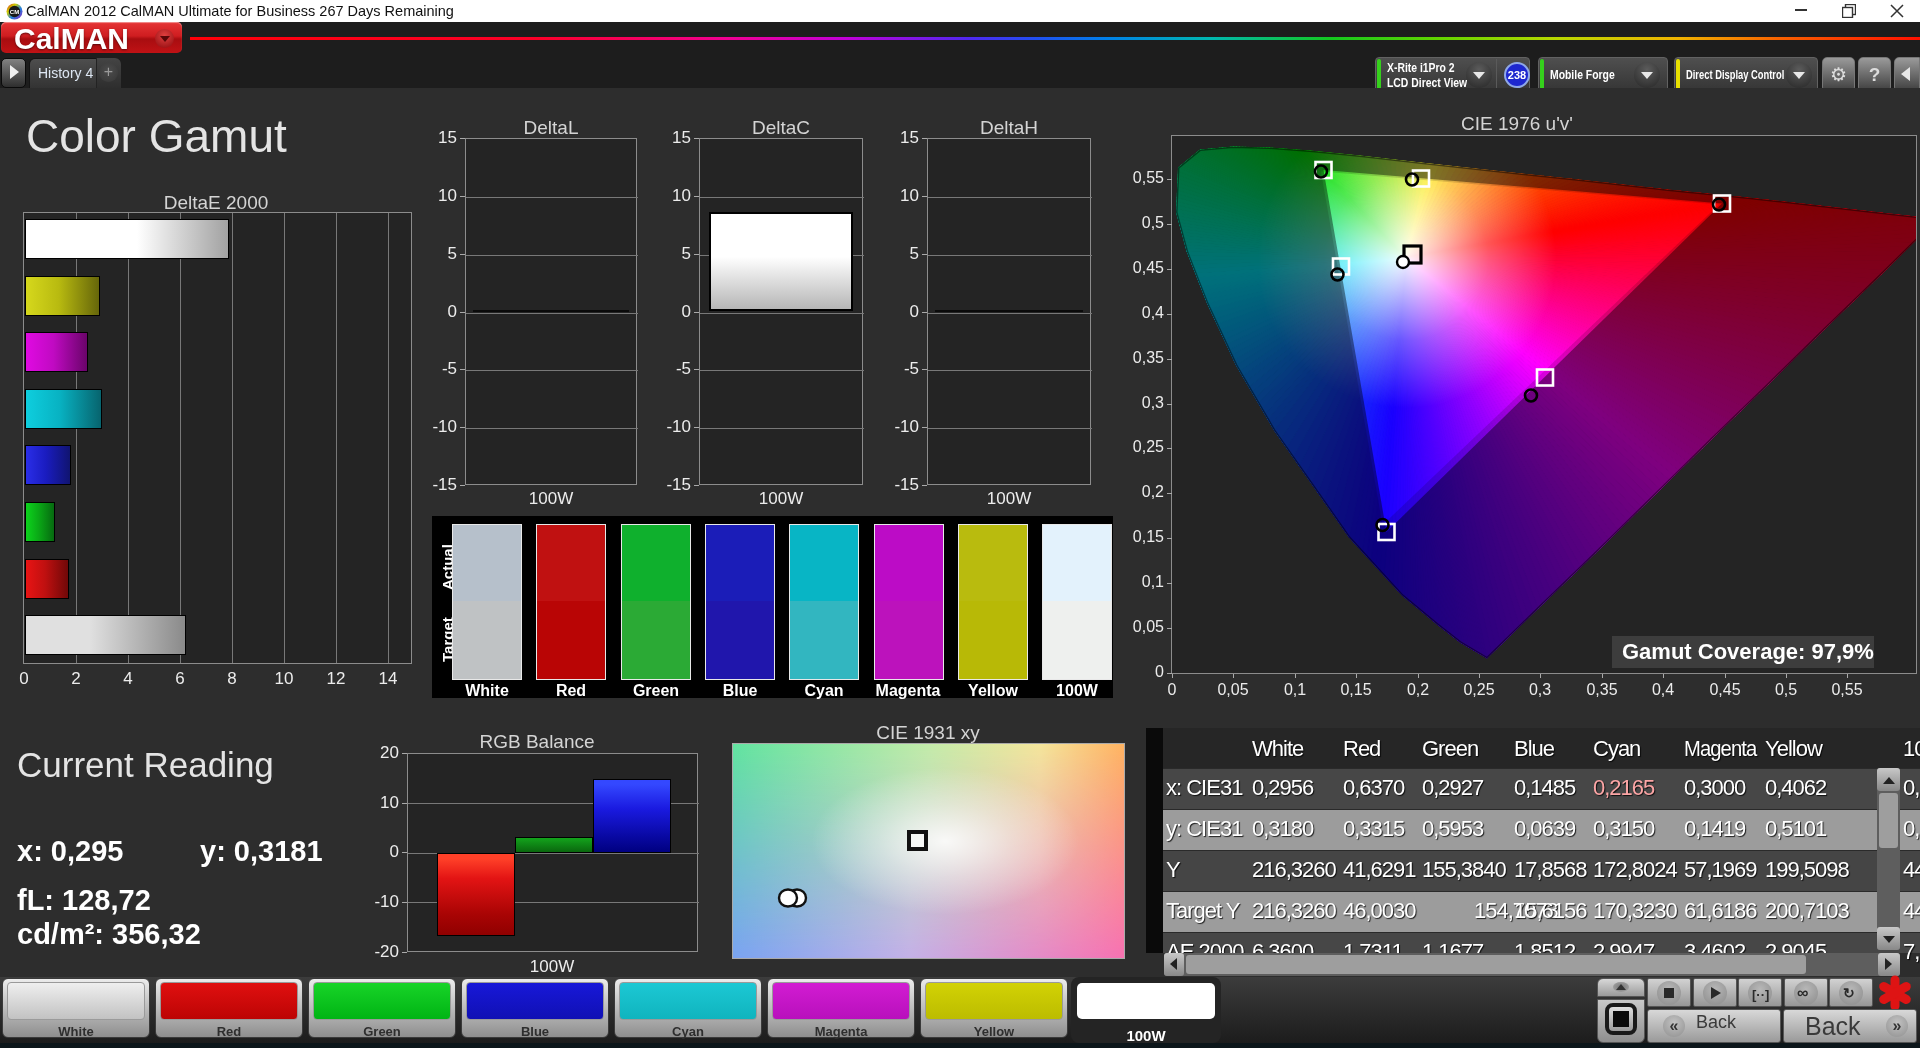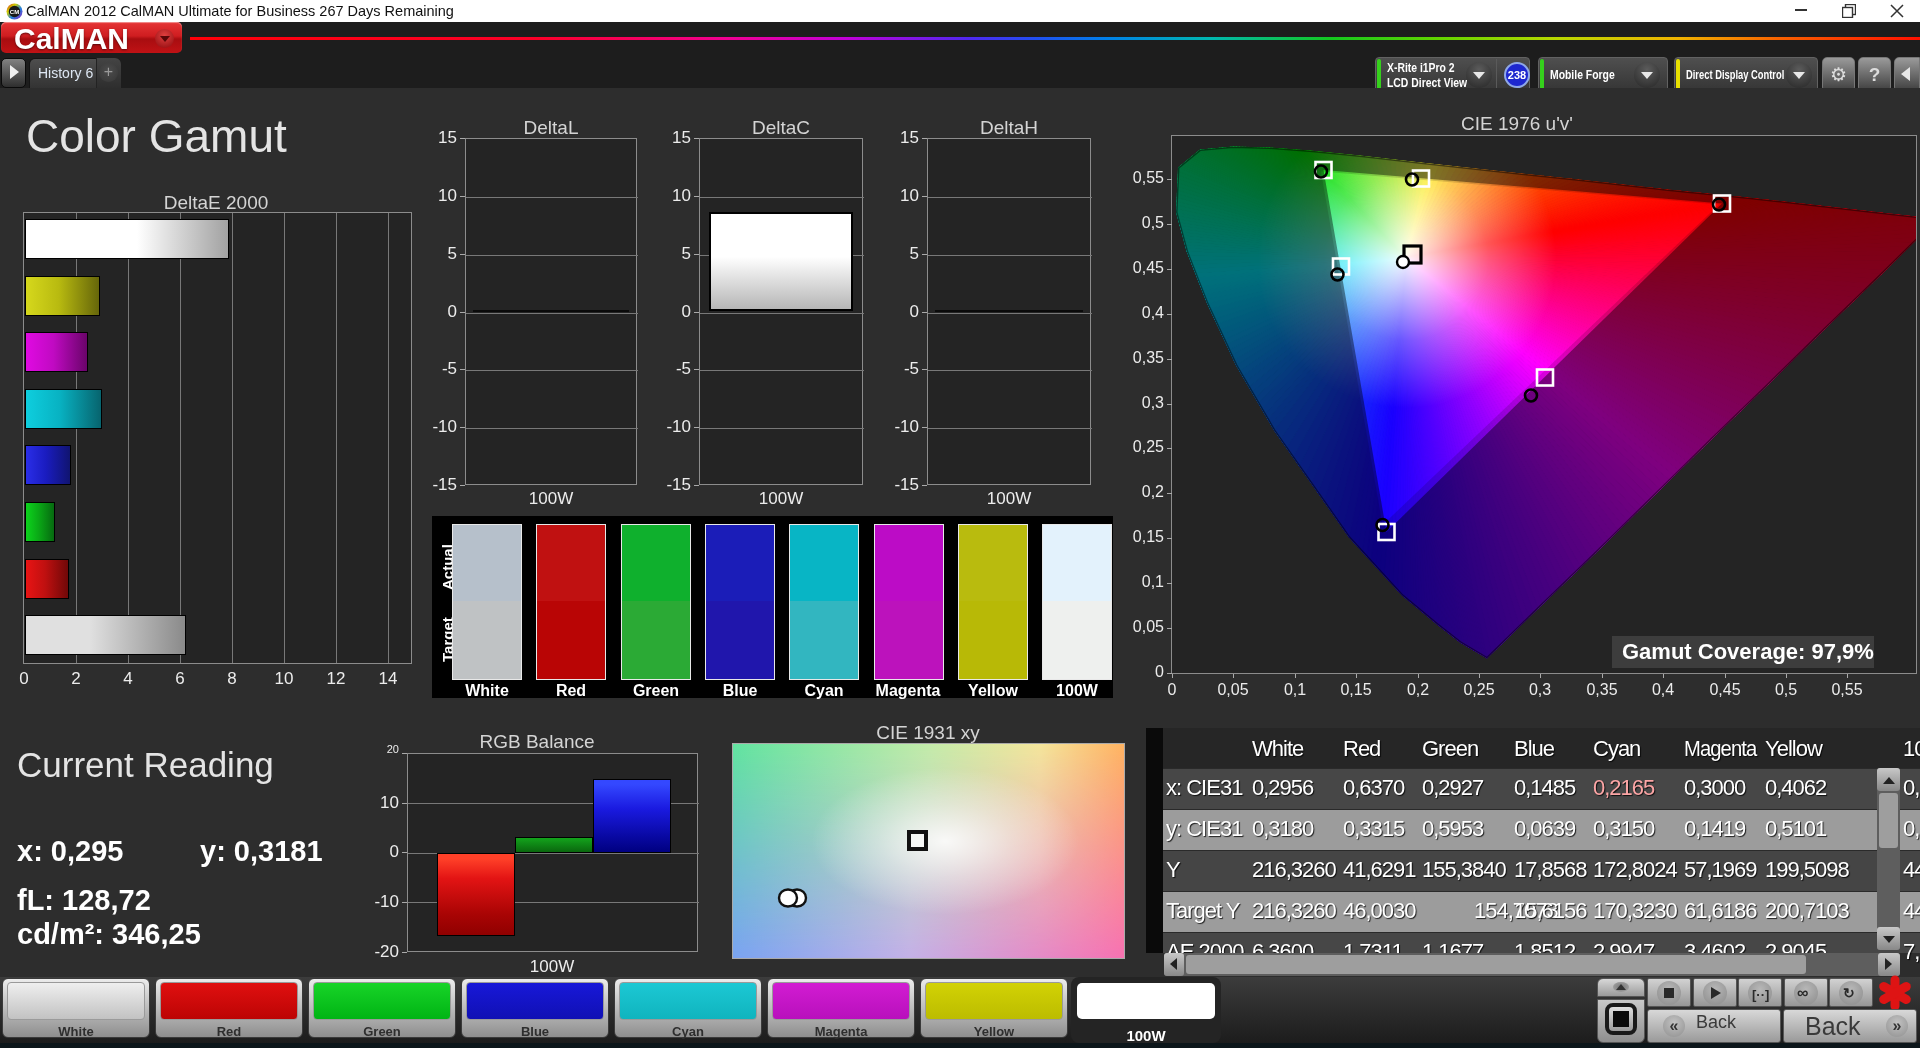--- a/index.html
+++ b/index.html
@@ -63,21 +63,21 @@
 
 <div class="abs" id="tabbar"></div>
 <div class="abs" style="left:1px;top:58px;width:25px;height:30px;border-radius:5px;
   background:linear-gradient(#828282,#2e2e2e);border:1px solid #0a0a0a;"></div>
 <div class="abs" style="left:10px;top:65px;width:0;height:0;border-top:7px solid transparent;
   border-bottom:7px solid transparent;border-left:9px solid #f0f0f0;"></div>
 <div class="abs" style="left:29px;top:58px;width:92px;height:30px;border-radius:6px 6px 0 0;
   background:linear-gradient(#4e4e4e,#333333);border:1px solid #141414;border-bottom:none;"></div>
 <div class="abs" style="left:96px;top:58px;width:25px;height:30px;border-radius:0 6px 0 0;
   background:linear-gradient(#444,#2e2e2e);border-left:1px solid #232323;"></div>
-<div class="abs" style="left:38px;top:65px;font-size:14px;color:#dde6f2;white-space:nowrap;">History 6</div>
+<div class="abs" style="left:38px;top:65px;font-size:14px;color:#dde6f2;white-space:nowrap;">History 4</div>
 <div class="abs" style="left:99px;top:63px;width:19px;height:19px;border-radius:50%;
   background:radial-gradient(circle at 50% 40%,#4c4c4c,#363636);color:#9a9a9a;
   font-size:16px;text-align:center;line-height:18px;">+</div>
 
 <div class="abs" style="left:1375px;top:57px;width:155px;height:35px;border-radius:4px;
   background:linear-gradient(#4f4f4f,#353535);border:1px solid #626262;"></div>
 <div class="abs" style="left:1377px;top:59px;width:4px;height:31px;background:#35d01c;border-radius:2px;"></div>
 <div class="abs" style="left:1387px;top:61px;font-size:13px;font-weight:bold;color:#fff;line-height:14.5px;transform:scaleX(.8);transform-origin:0 0;white-space:nowrap;">X-Rite i1Pro 2<br>LCD Direct View</div>
 <div class="abs" style="left:1466px;top:62px;width:26px;height:26px;border-radius:50%;
   background:radial-gradient(circle at 50% 30%,#5c5c5c,#262626);"></div>
@@ -703,32 +703,32 @@
 <div class="abs" style="left:1167px;top:269px;width:5px;height:1px;background:#aaa;"></div>
 <div class="abs axlabel" style="left:1164px;top:214px;font-size:16px;transform:translateX(-100%);">0,5</div>
 <div class="abs" style="left:1167px;top:224px;width:5px;height:1px;background:#aaa;"></div>
 <div class="abs axlabel" style="left:1164px;top:169px;font-size:16px;transform:translateX(-100%);">0,55</div>
 <div class="abs" style="left:1167px;top:179px;width:5px;height:1px;background:#aaa;"></div>
 
 <div class="abs" style="left:17px;top:745px;font-size:35px;color:#e4e4e4;">Current Reading</div>
 <div class="abs" style="left:17px;top:835px;font-size:29px;font-weight:bold;color:#fff;">x: 0,295</div>
 <div class="abs" style="left:200px;top:835px;font-size:29px;font-weight:bold;color:#fff;">y: 0,3181</div>
 <div class="abs" style="left:17px;top:884px;font-size:29px;font-weight:bold;color:#fff;">fL: 128,72</div>
-<div class="abs" style="left:17px;top:918px;font-size:29px;font-weight:bold;color:#fff;">cd/m²: 346,25</div>
+<div class="abs" style="left:17px;top:918px;font-size:29px;font-weight:bold;color:#fff;">cd/m²: 356,32</div>
 
 <div class="abs charttitle" style="left:537px;top:731px;font-size:19px;transform:translateX(-50%);">RGB Balance</div>
 <div class="abs" style="left:407px;top:753px;width:291px;height:199px;background:#242424;border:1px solid #8c8c8c;">
   <div class="gridh" style="left:0;top:49px;width:291px;"></div>
   <div class="gridh" style="left:0;top:99px;width:291px;"></div>
   <div class="gridh" style="left:0;top:148px;width:291px;"></div>
 </div>
 <div class="bar" style="left:437px;top:853px;width:78px;height:83px;background:linear-gradient(#ff4028 6%,#e31414 30%,#a80404 75%,#900000);"></div>
 <div class="bar" style="left:515px;top:837px;width:78px;height:16px;background:linear-gradient(#13a31c,#0a670e);"></div>
 <div class="bar" style="left:593px;top:779px;width:78px;height:74px;background:linear-gradient(#3448ff 6%,#1a1ae0 40%,#0808a0 80%,#000080);"></div>
-<div class="abs axlabel" style="left:399px;top:743px;font-size:11px;transform:translateX(-100%);">20</div>
+<div class="abs axlabel" style="left:399px;top:743px;font-size:17px;transform:translateX(-100%);">20</div>
 <div class="abs" style="left:402px;top:753px;width:5px;height:1px;background:#aaa;"></div>
 <div class="abs axlabel" style="left:399px;top:793px;font-size:17px;transform:translateX(-100%);">10</div>
 <div class="abs" style="left:402px;top:803px;width:5px;height:1px;background:#aaa;"></div>
 <div class="abs axlabel" style="left:399px;top:842px;font-size:17px;transform:translateX(-100%);">0</div>
 <div class="abs" style="left:402px;top:852px;width:5px;height:1px;background:#aaa;"></div>
 <div class="abs axlabel" style="left:399px;top:892px;font-size:17px;transform:translateX(-100%);">-10</div>
 <div class="abs" style="left:402px;top:902px;width:5px;height:1px;background:#aaa;"></div>
 <div class="abs axlabel" style="left:399px;top:942px;font-size:17px;transform:translateX(-100%);">-20</div>
 <div class="abs" style="left:402px;top:952px;width:5px;height:1px;background:#aaa;"></div>
 <div class="abs axlabel" style="left:552px;top:957px;font-size:17px;transform:translateX(-50%);">100W</div>

